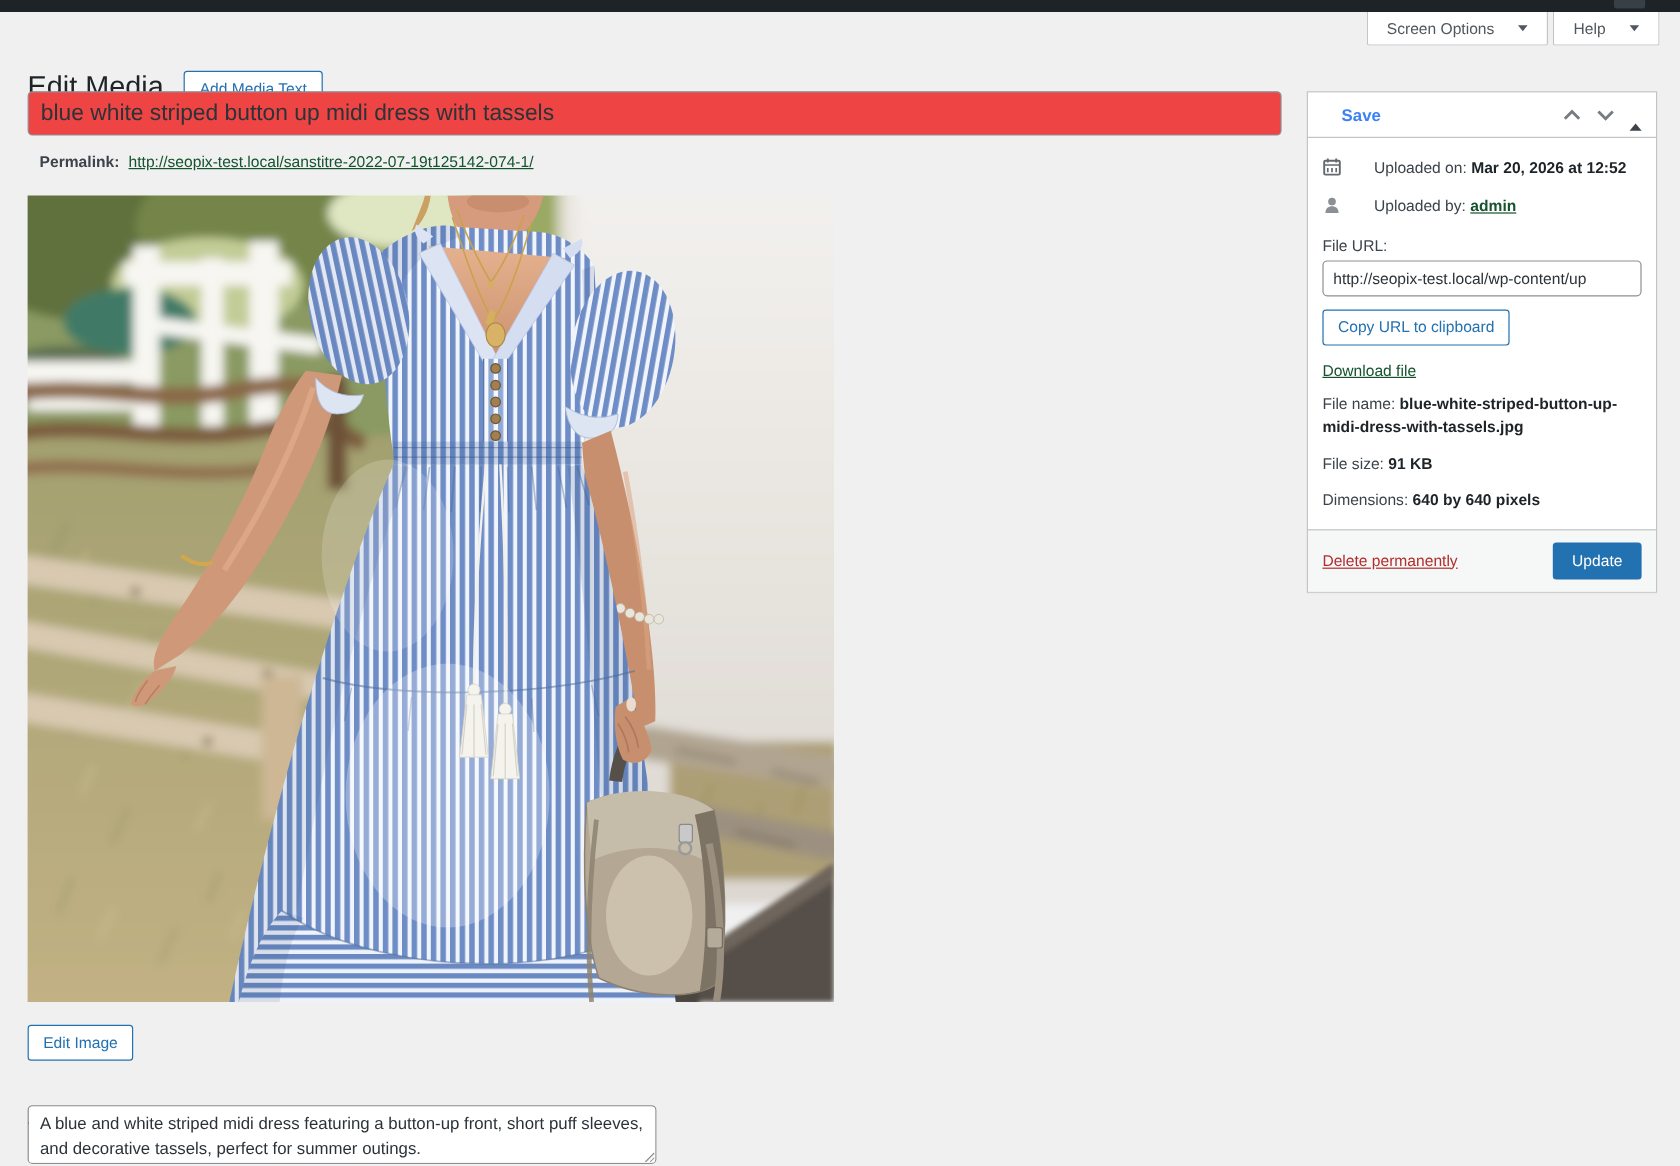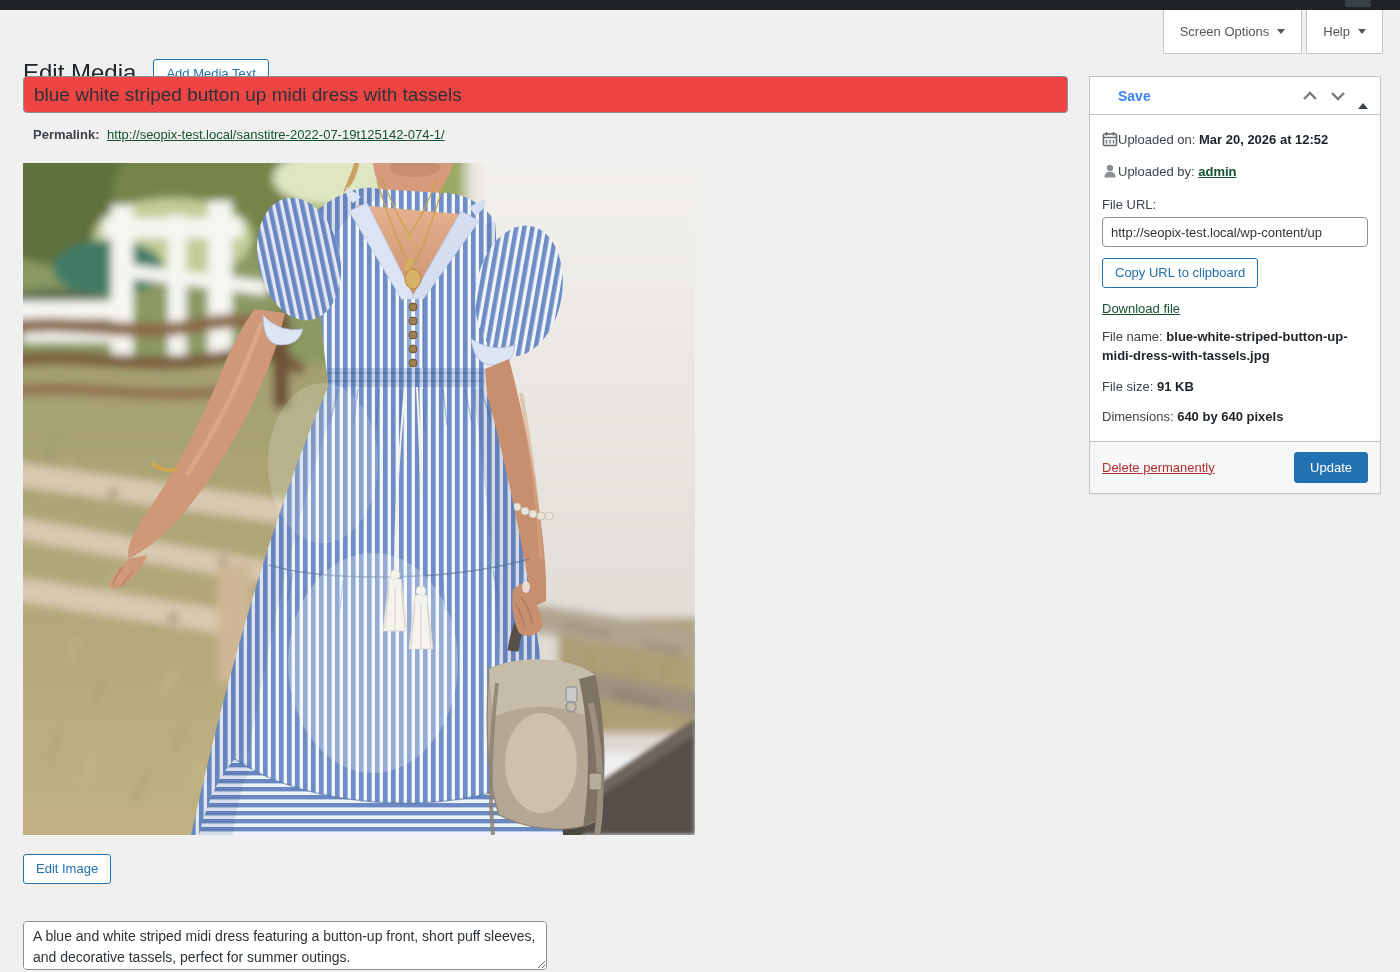--- a/index.html
+++ b/index.html
@@ -11,21 +11,21 @@
   }
   a { color:#14532d; }
 
   
   .admin-bar { position:absolute; top:0; left:0; width:1400px; height:10px; background:#1d2327; }
   .admin-bar-fragment { position:absolute; top:0; left:1345px; width:26px; height:7px; background:#383f46; border-radius:0 0 2px 2px; }
 
   
   .screen-meta { position:absolute; top:10px; right:17px; display:flex; gap:4px; }
   .meta-tab {
-    height:44px; display:flex; align-items:center; gap:8px;
+    height:28px; display:flex; align-items:center; gap:20px;
     background:#fff; border:1px solid #c3c4c7; border-top:none; border-radius:0 0 2px 2px;
     padding:0 16px; font-size:13px; color:#50575e; cursor:pointer;
   }
   .caret-down { width:0; height:0; border-left:4px solid transparent; border-right:4px solid transparent; border-top:5px solid #50575e; }
 
   
   .page-header { position:absolute; left:23px; top:27px; display:flex; align-items:flex-start; gap:17px;margin-top:32px; }
   .page-title { font-size:24px; font-weight:400; color:#1d2327; margin:0; line-height:1.2; }
   .btn-outline {
     display:inline-block; background:#fff; color:#2271b1; border:1px solid #2271b1;
@@ -63,21 +63,21 @@
   }
   .postbox-header {
     display:flex; align-items:center; justify-content:space-between;
     height:38px; padding:0 12px; border-bottom:1px solid #c3c4c7;
   }
   .postbox-title { font-size:14px; font-weight:700; color:#3b82f6; margin:16px; }
   .handle-actions { display:flex; align-items:center; gap:12px; }
   .order-btn { background:none; border:none; padding:0; cursor:pointer; line-height:0; }
   .tri-up { width:0; height:0; border-left:5px solid transparent; border-right:5px solid transparent; border-bottom:6px solid #3c434a; }
   .inside { padding:8px 12px 12px; font-size:13px; color:#3c434a; }
-  .misc-row { display:flex; align-items:flex-end; gap:0; padding:8px 0; }
+  .misc-row { display:flex; align-items:flex-end; gap:27px; padding:8px 0; }
   .misc-row svg { flex:0 0 auto; }
   .val { font-weight:700; color:#1d2327; }
   .file-url-label { padding:10px 0 5px; }
   .file-url-input {
     width:100%; height:30px; font-size:13px; color:#2c3338; padding:0 8px;
     border:1px solid #8c8f94; border-radius:4px; background:#fff; font-family:inherit;
     white-space:nowrap; overflow:hidden;
   }
   .copy-btn { margin-top:11px; padding:6px 12px; }
   .download-row { padding:13px 0 2px; }

